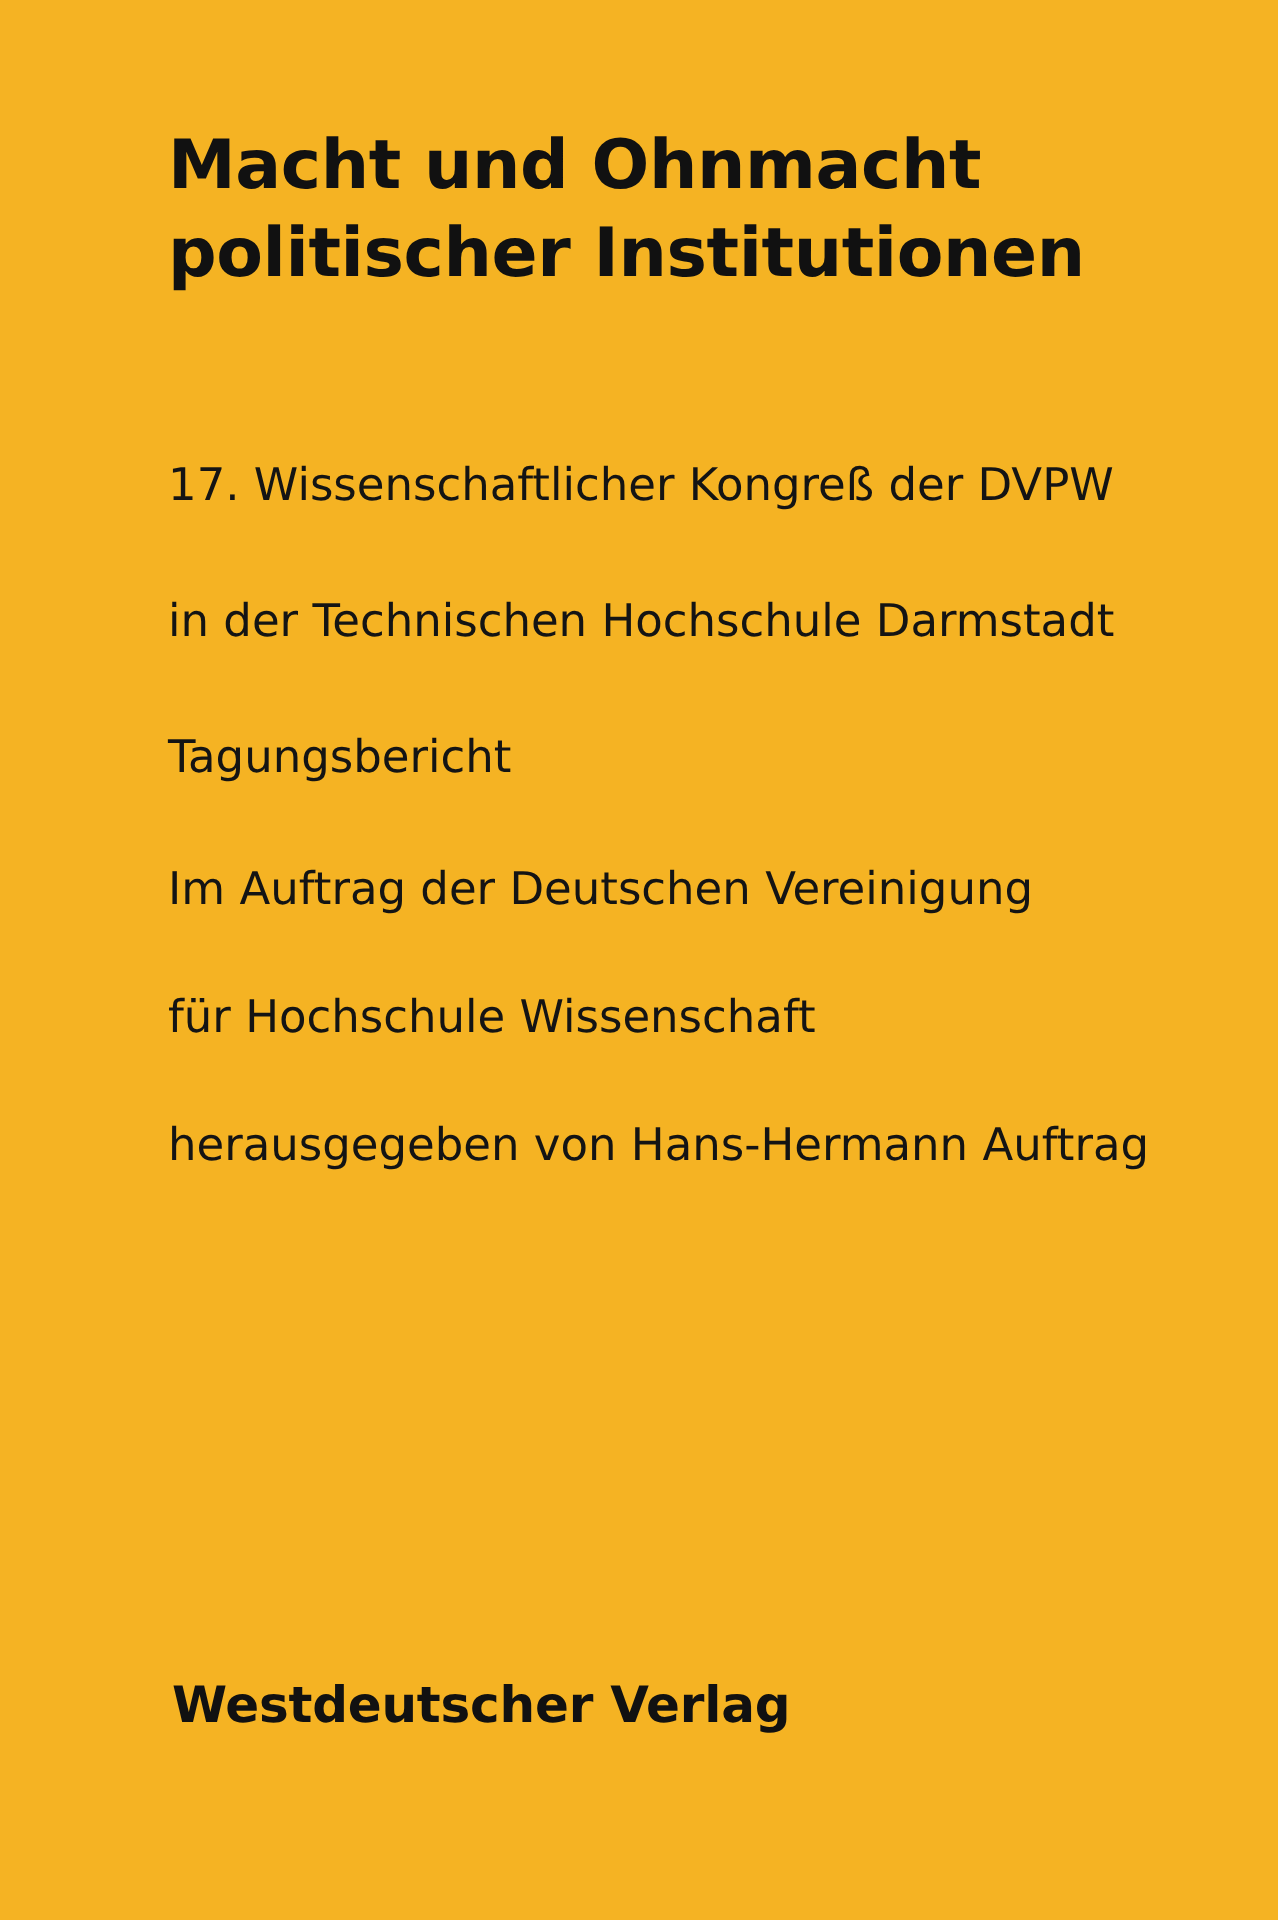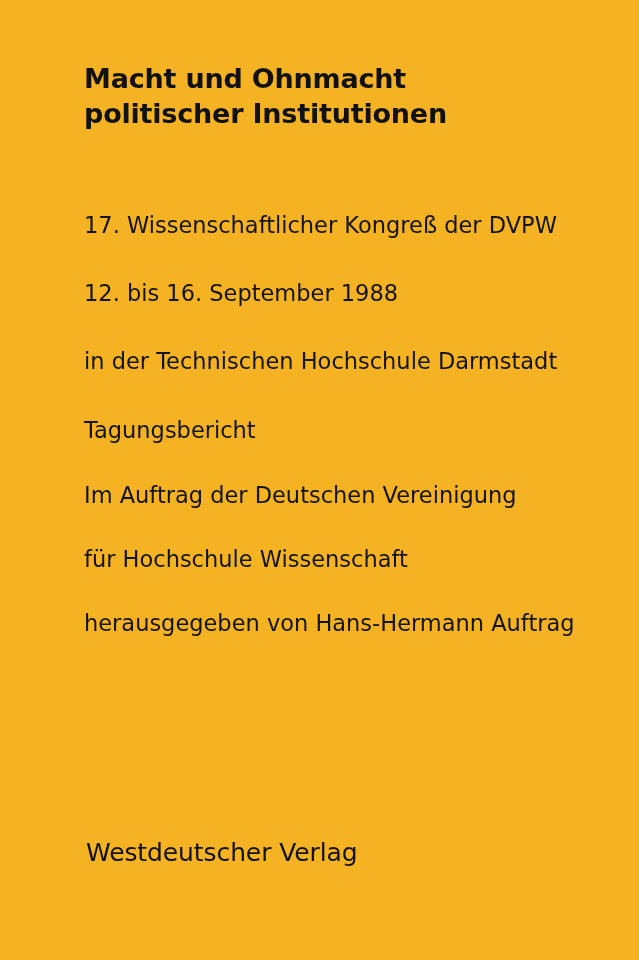--- a/index.html
+++ b/index.html
@@ -21,21 +21,21 @@
     display: flex;
     flex-direction: column;
   }
   .cover-inner {
     position: absolute;
     left: 84px;
     right: 48px;
     top: 62px;
   }
   .title {
-    font-size: 27px;
+    font-size: 34px;
     font-weight: bold;
     line-height: 1.28;
     color: #111111;
     letter-spacing: -0.2px;
     margin: 0;
   }
   .title .line {
     display: block;
     white-space: nowrap;
   }
@@ -61,40 +61,39 @@
   .credits-block .line {
     display: block;
     white-space: nowrap;
     margin-top: 32px;
   }
   .publisher {
     position: absolute;
     left: 86px;
     top: 838px;
     font-size: 25px;
-    font-weight: normal;
+    font-weight: bold;
     color: #111111;
     letter-spacing: -0.1px;
     white-space: nowrap;
   }
 </style>
 </head>
 <body>
 
 <div class="cover">
   <div class="cover-inner">
 
     <h1 class="title">
       <span class="line">Macht und Ohnmacht</span>
       <span class="line">politischer Institutionen</span>
     </h1>
 
     <div class="subtitle-block">
       <span class="line">17. Wissenschaftlicher Kongreß der DVPW</span>
-      <span class="line">12. bis 16. September 1988</span>
       <span class="line">in der Technischen Hochschule Darmstadt</span>
       <span class="line">Tagungsbericht</span>
     </div>
 
     <div class="credits-block">
       <span class="line">Im Auftrag der Deutschen Vereinigung</span>
       <span class="line">für Hochschule Wissenschaft</span>
       <span class="line">herausgegeben von Hans-Hermann Auftrag</span>
     </div>
 

